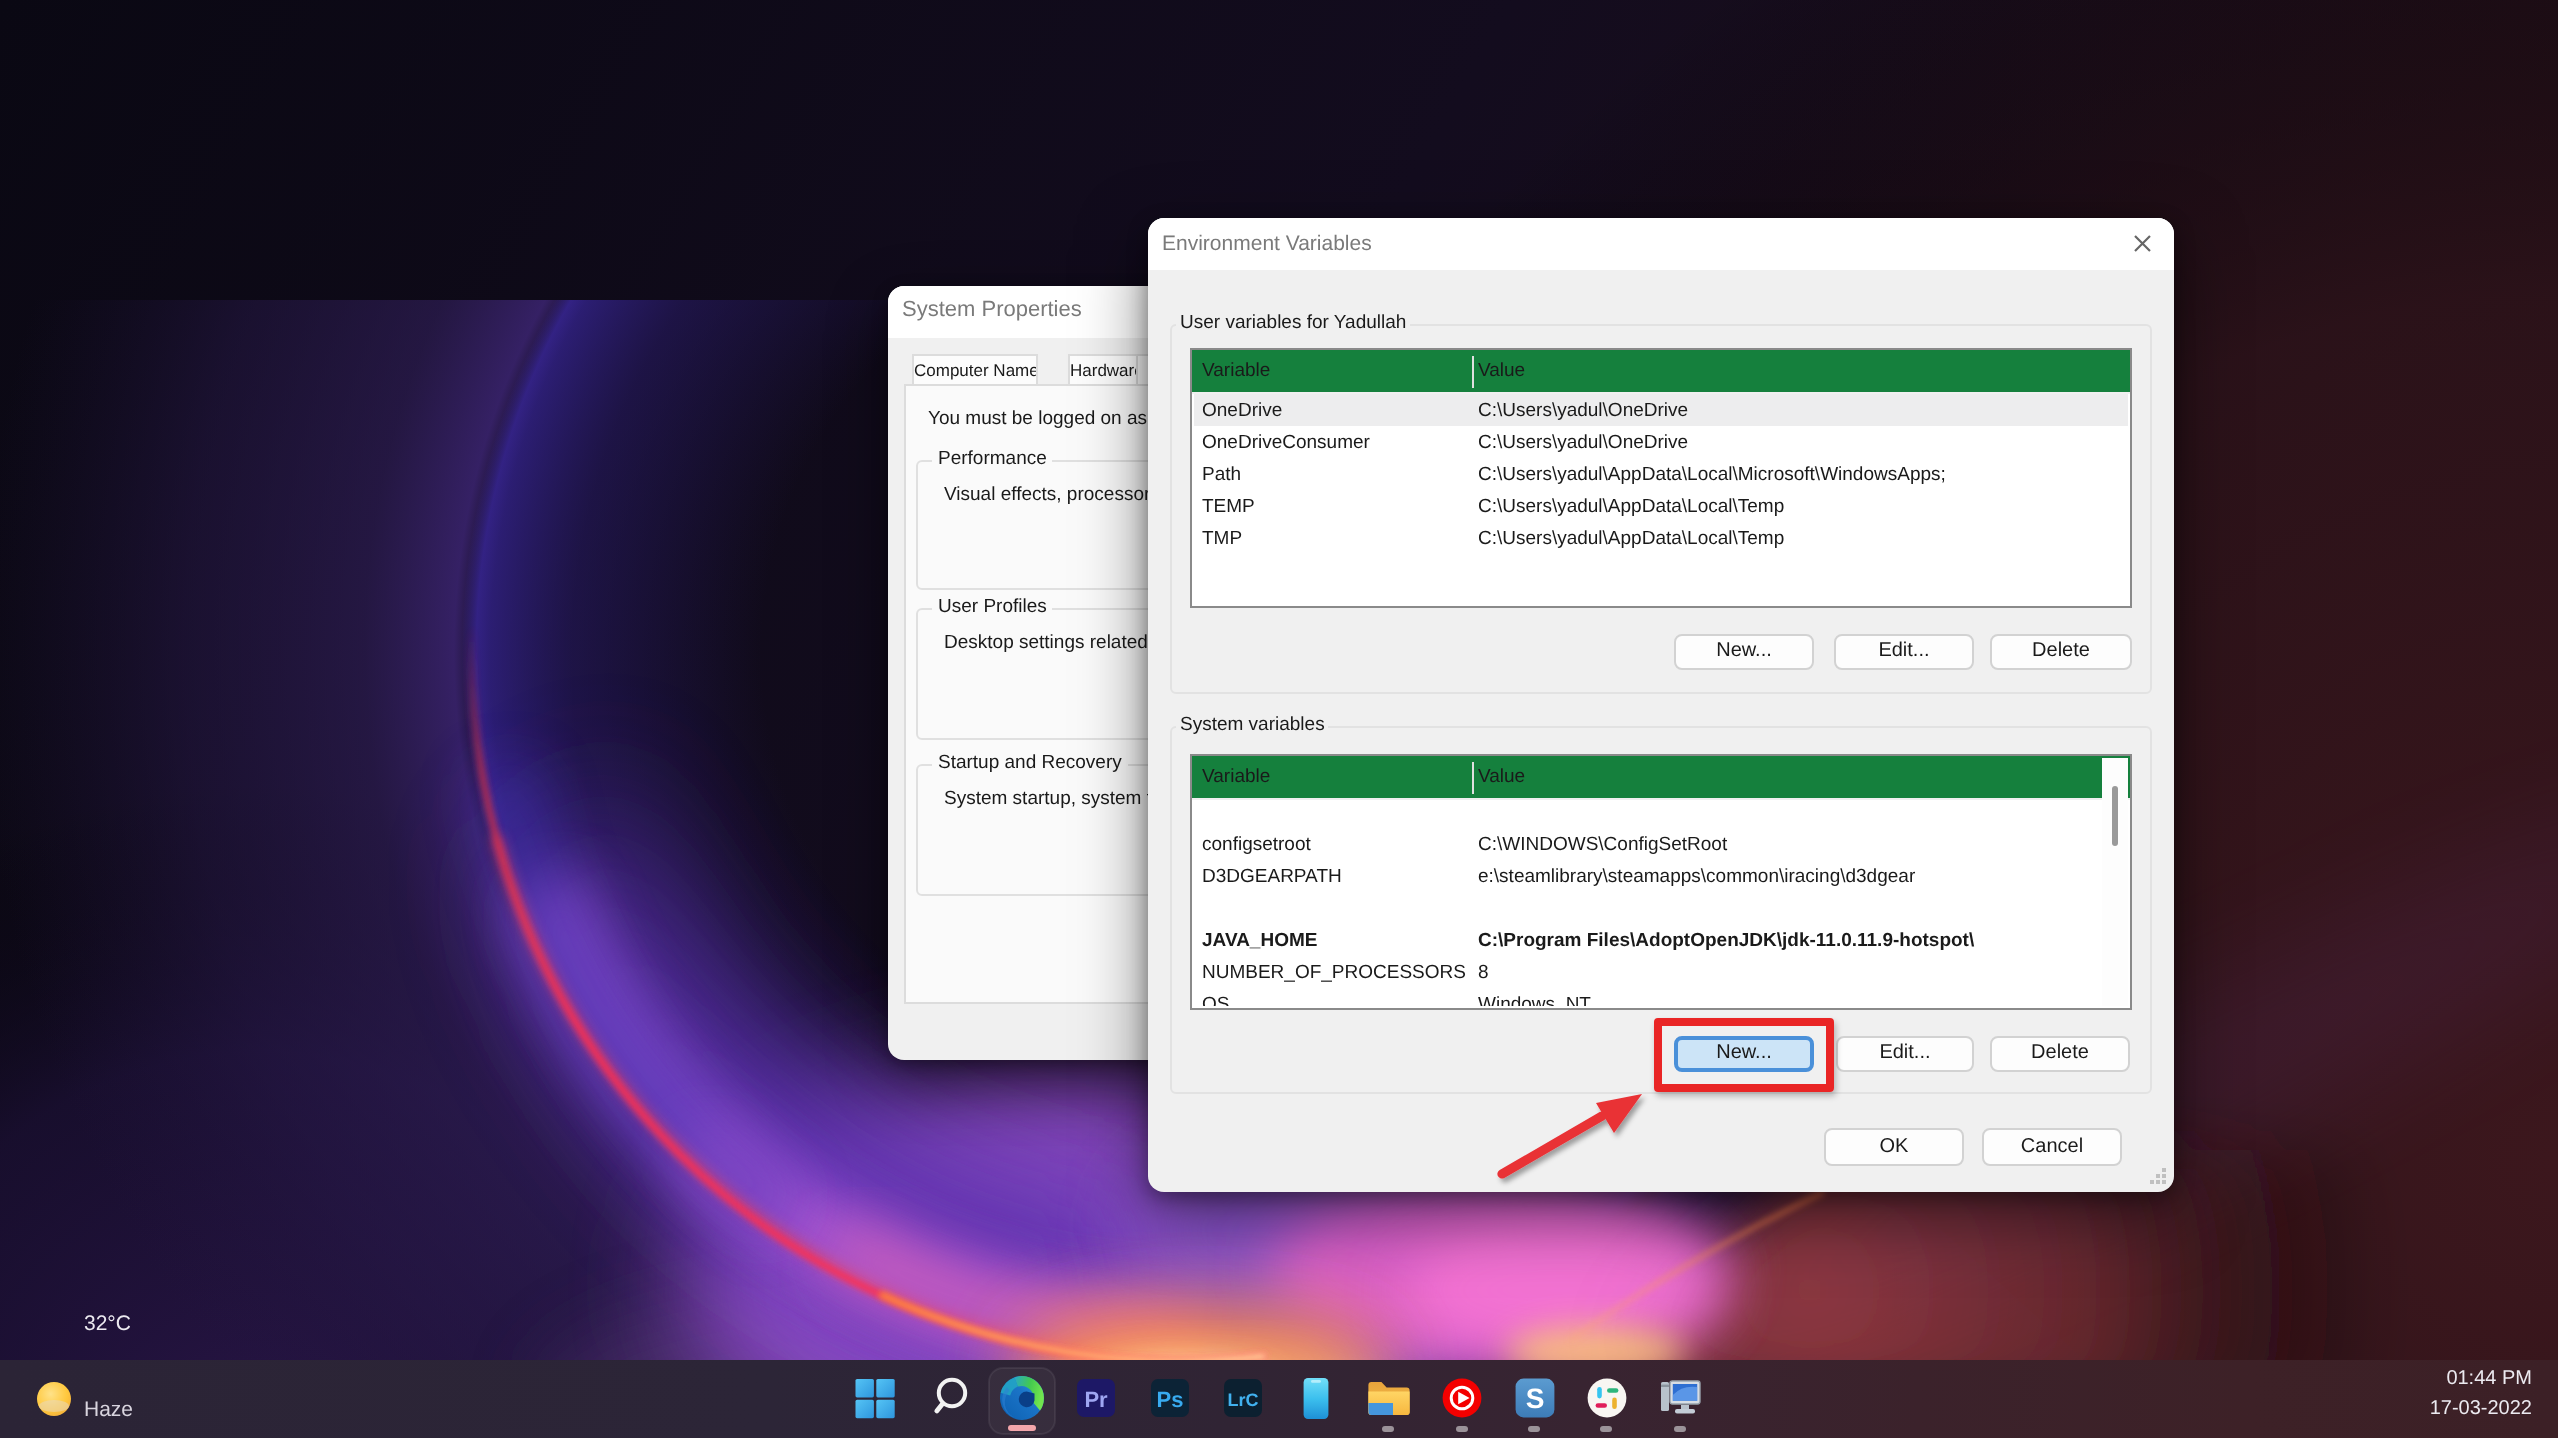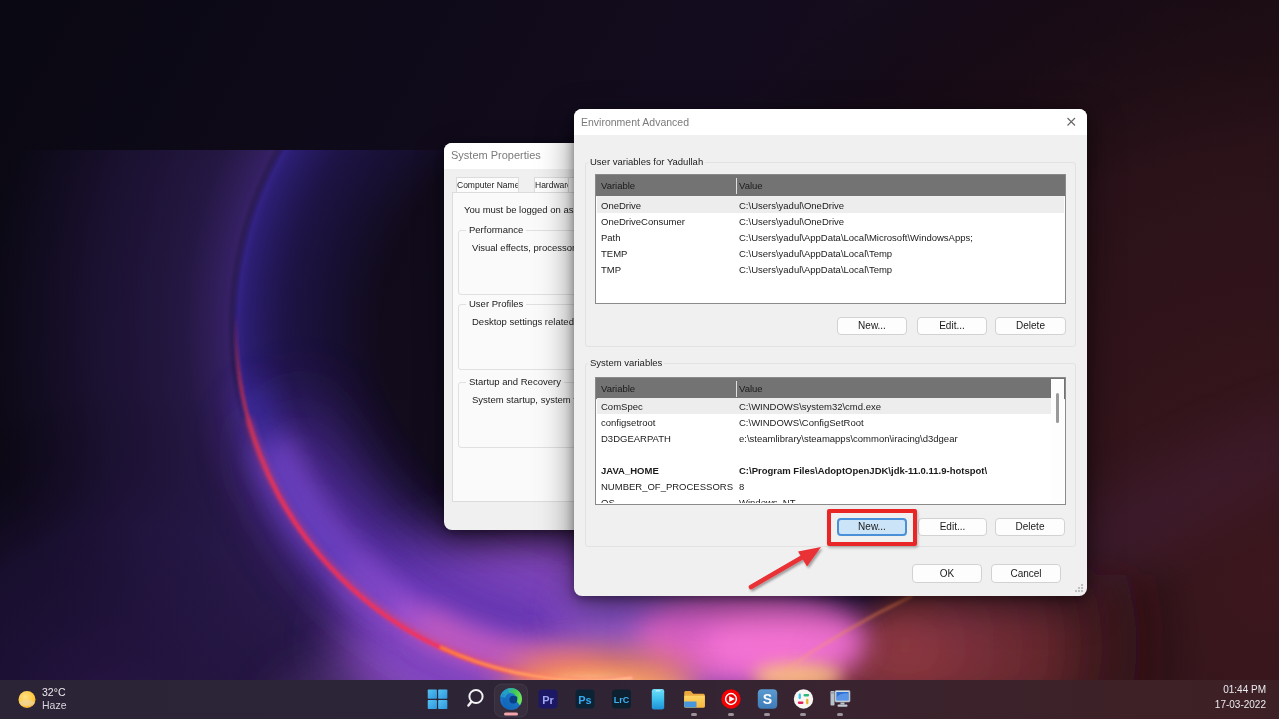--- a/index.html
+++ b/index.html
@@ -23,21 +23,21 @@
 
   
   #envvars{position:absolute;left:574px;top:109px;width:513px;height:487px;background:#f0f0f0;
     border-radius:8px;box-shadow:0 12px 34px rgba(0,0,0,.5),0 3px 10px rgba(0,0,0,.35);overflow:hidden;}
   #envvars .titlebar{position:absolute;left:0;top:0;right:0;height:26px;background:#fff;}
   #envvars .title{position:absolute;left:7px;top:7px;font-size:10.5px;color:#7a7a7a;}
   #ev-close{position:absolute;right:8px;top:5px;width:16px;height:16px;}
   .ev-group{position:absolute;left:11px;width:489px;border:1px solid #e2e2e2;border-radius:3px;}
   .ev-glabel{position:absolute;left:2px;top:-7px;background:#f0f0f0;padding:0 2px;font-size:9.5px;color:#1a1a1a;white-space:nowrap;}
   .ev-table{position:absolute;left:21px;width:469px;background:#fff;border:1px solid #8a8a8a;}
-  .ev-header{position:absolute;left:0;top:0;right:0;height:21px;background:#737373;border-bottom:1px solid #f0f0f0;}
+  .ev-header{position:absolute;left:0;top:0;right:0;height:21px;background:#15803d;border-bottom:1px solid #f0f0f0;}
   .ev-header .h1{position:absolute;left:5px;top:5px;font-size:9.5px;color:#1a1a1a;}
   .ev-header .h2{position:absolute;left:143px;top:5px;font-size:9.5px;color:#1a1a1a;}
   .ev-header .hdiv{position:absolute;left:140px;top:3px;width:1px;height:16px;background:#e0e0e0;}
   .ev-row{position:absolute;left:1px;right:1px;height:16px;}
   .ev-row.sel{background:#ededee;}
   .ev-row .c1{position:absolute;left:4px;top:2.5px;font-size:9.5px;color:#1a1a1a;white-space:nowrap;}
   .ev-row .c2{position:absolute;left:142px;top:2.5px;font-size:9.5px;color:#1a1a1a;white-space:nowrap;}
   .btn{position:absolute;height:18px;background:#fdfdfd;border:1px solid #d2d2d2;border-radius:4px;
     font-size:10px;color:#1a1a1a;text-align:center;line-height:16px;box-sizing:border-box;}
   .btn.def{background:#cce4f7;border:2px solid #4a90d9;line-height:14px;}
@@ -47,21 +47,21 @@
 
   
   #redrect{position:absolute;left:827px;top:509px;width:90px;height:37px;border:4px solid #e92525;border-radius:2px;
     box-sizing:border-box;box-shadow:1px 2px 3px rgba(0,0,0,.25);}
   #redarrow{position:absolute;left:735px;top:535px;}
 
   
   #taskbar{position:absolute;left:0;top:680px;width:1279px;height:39px;
     background:linear-gradient(90deg,#2b2436 0%,#2c2537 30%,#302434 48%,#382431 62%,#3b222b 75%,#3d2127 88%,#3c2026 100%);}
   #weather{position:absolute;left:10px;top:0;height:39px;}
-  #wtemp{position:absolute;left:42px;top:686px;font-size:10.5px;color:#eceaf0;}
+  #wtemp{position:absolute;left:42px;top:656px;font-size:10.5px;color:#eceaf0;}
   #wdesc{position:absolute;left:42px;top:699px;font-size:10.5px;color:#d8d4de;}
   #clock{position:absolute;right:13px;top:682px;text-align:right;font-size:10px;color:#eceaf0;line-height:15px;}
   .ticon{position:absolute;top:0px;}
   .indic{position:absolute;top:713px;width:6px;height:3px;border-radius:1.5px;background:#9b9399;}
 </style>
 </head>
 <body>
 <div id="desktop">
 
   <svg id="wall" width="1279" height="719" viewBox="0 0 1279 719">
@@ -199,21 +199,21 @@
       </div>
       <div class="sp-group" style="top:189px;height:64px;">
         <div class="sp-glabel">Startup and Recovery</div>
         <div class="sp-gtext">System startup, system failure, and debugging</div>
       </div>
     </div>
   </div>
 
   <div id="envvars">
     <div class="titlebar"></div>
-    <div class="title">Environment Advanced</div>
+    <div class="title">Environment Variables</div>
     <svg id="ev-close" viewBox="0 0 16 16">
         <path d="M4.5 4 L12 11.5 M12 4 L4.5 11.5" stroke="#666" stroke-width="1.1" fill="none"></path>
       </svg>
 
     <div class="ev-group" style="top:53px;height:183px;">
       <div class="ev-glabel">User variables for Yadullah</div>
     </div>
     <div class="ev-table" style="top:65px;height:128px;">
       <div class="ev-header">
         <div class="h1">Variable</div>
@@ -247,24 +247,20 @@
 
     <div class="ev-group" style="top:254px;height:182px;">
       <div class="ev-glabel">System variables</div>
     </div>
     <div class="ev-table" style="top:268px;height:126px;">
       <div class="ev-header">
         <div class="h1">Variable</div>
           <div class="hdiv"></div>
           <div class="h2">Value</div>
       </div>
-      <div class="ev-row sel" style="top:20px;right:13px;">
-          <div class="c1">ComSpec</div>
-          <div class="c2">C:\WINDOWS\system32\cmd.exe</div>
-        </div>
       <div class="ev-row" style="top:36px;">
           <div class="c1">configsetroot</div>
           <div class="c2">C:\WINDOWS\ConfigSetRoot</div>
         </div>
       <div class="ev-row" style="top:52px;">
           <div class="c1">D3DGEARPATH</div>
           <div class="c2">e:\steamlibrary\steamapps\common\iracing\d3dgear</div>
         </div>
       <div class="ev-row" style="top:84px;font-weight:bold;">
           <div class="c1">JAVA_HOME</div>

